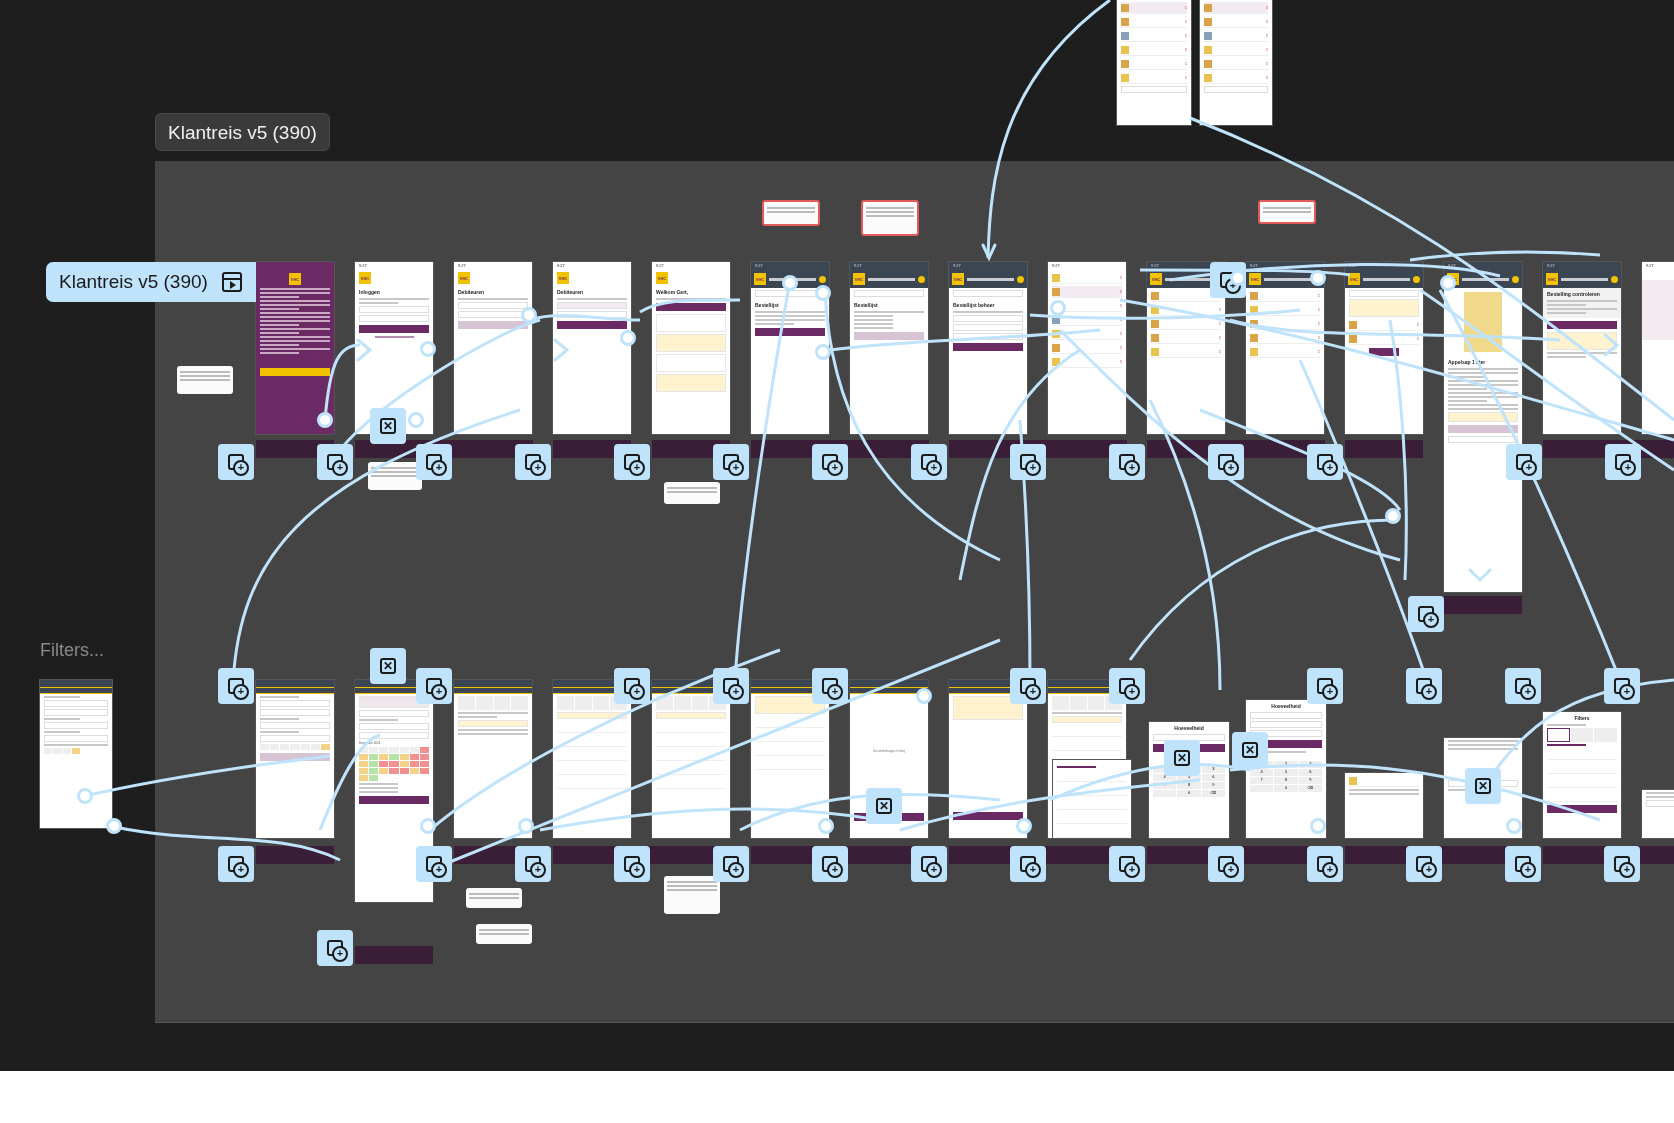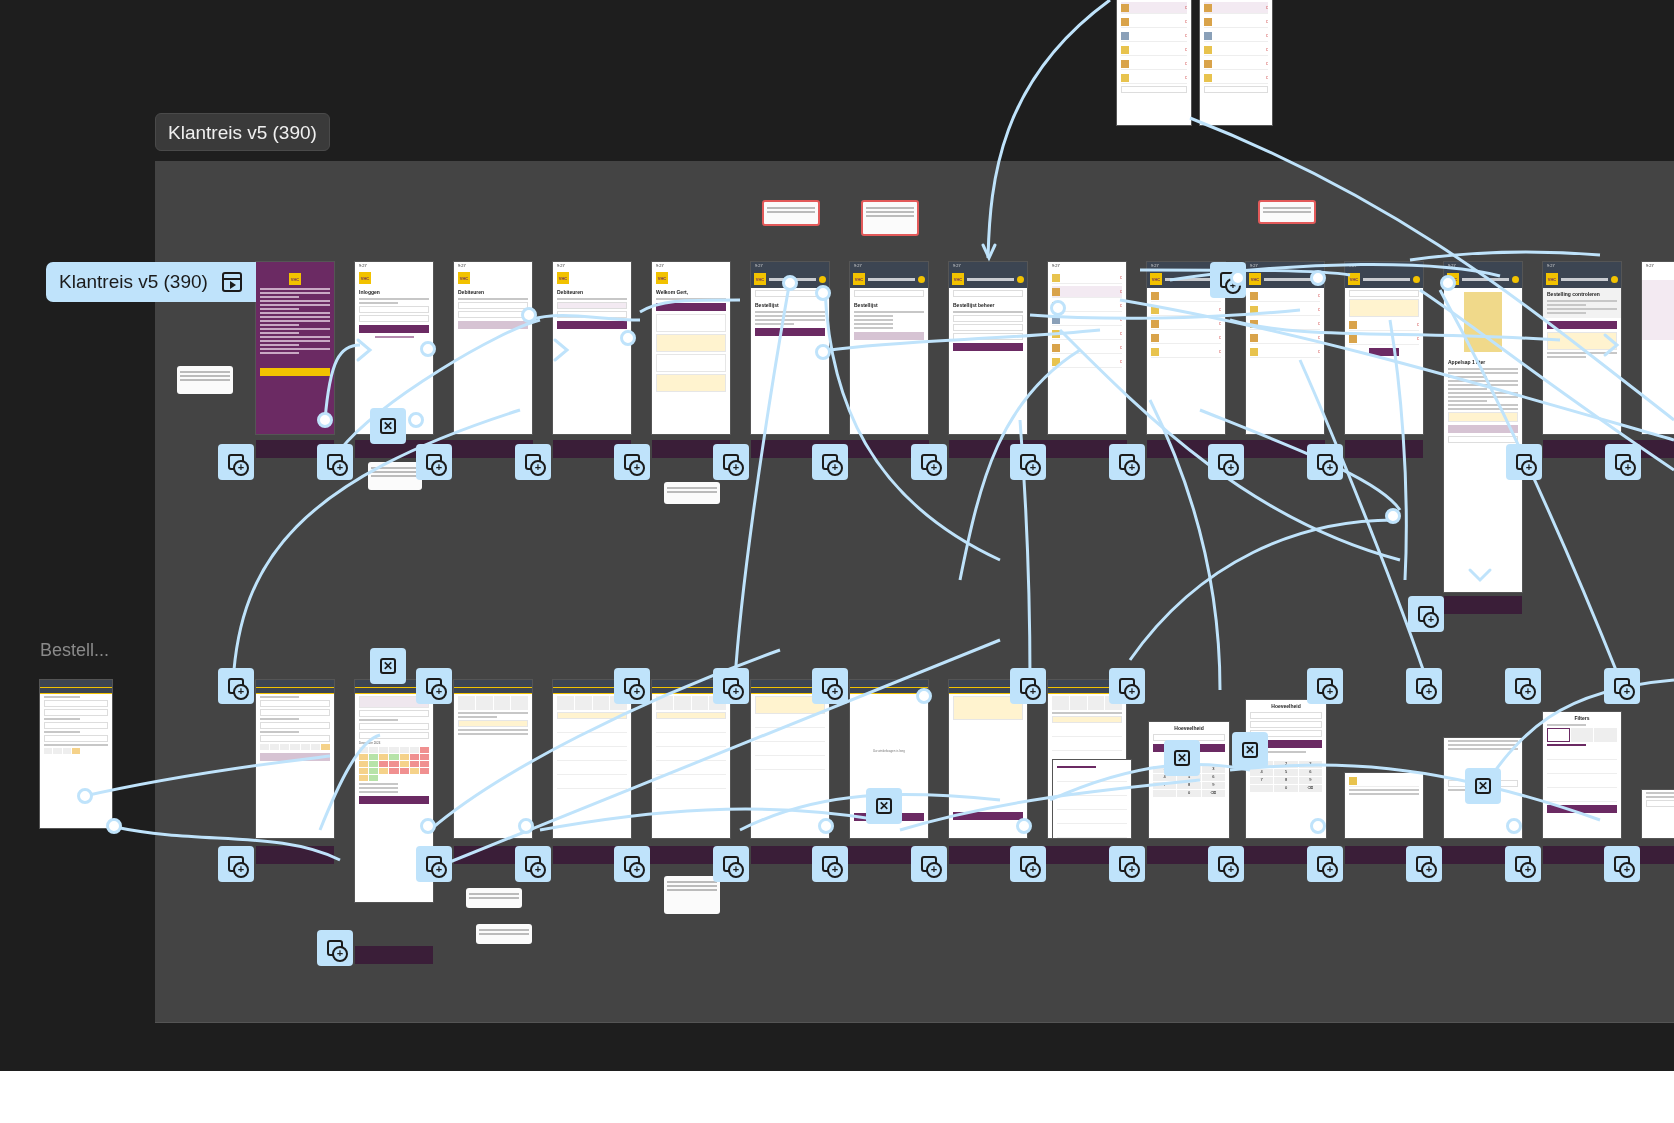--- a/index.html
+++ b/index.html
@@ -59,21 +59,21 @@
   .white-strip { position: absolute; left: 0; top: 1071px; width: 1674px; height: 52px; background: #ffffff; }
 </style>
 </head>
 <body>
 
 <div id="canvas">
   <div id="section"></div>
 
   <div class="section-tag">Klantreis v5 (390)</div>
 
-  <div class="group-label">Bestell...</div>
+  <div class="group-label">Filters...</div>
 
   <div class="frame top purple" style="left:256px">
     <div class="status" style="color:#eee"></div>
     <div style="display:flex;justify-content:center;margin:3px 0">
         <div class="logo">VHC</div>
       </div>
     <div class="line"></div>
       <div class="line"></div>
       <div class="line s"></div>
     <div class="line"></div>

